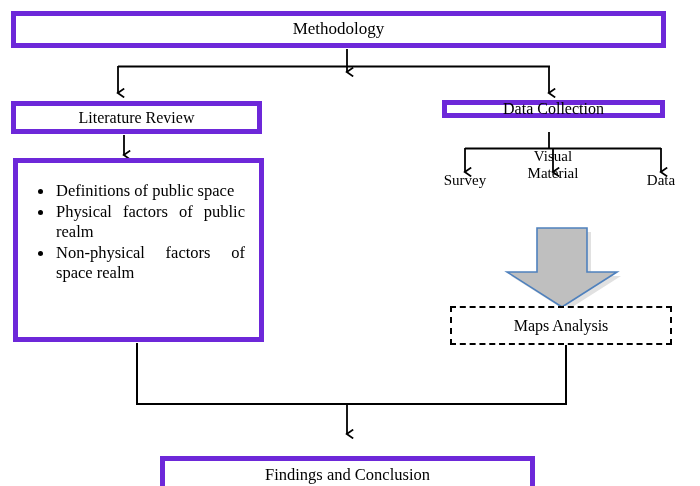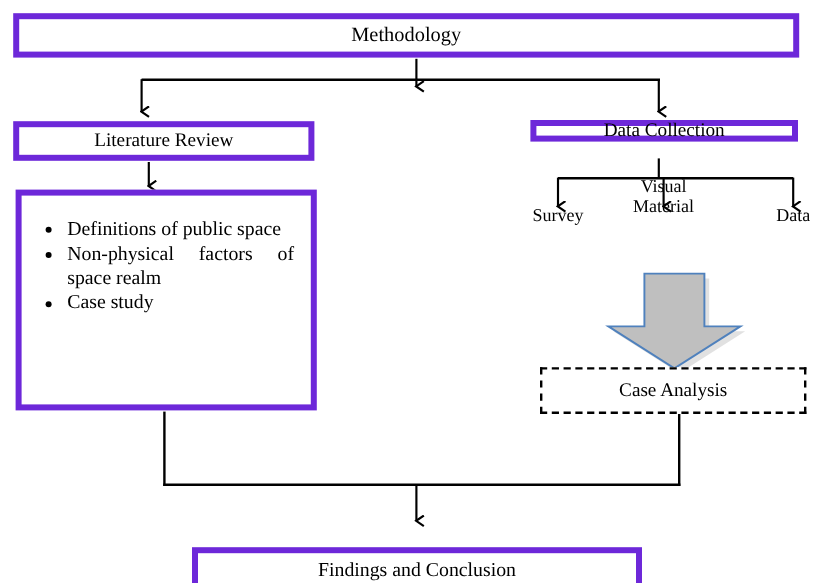--- a/index.html
+++ b/index.html
@@ -142,43 +142,41 @@
     <span>Methodology</span>
   </div>
 
   <div class="node" id="literature-review">
     <span>Literature Review</span>
   </div>
 
   <div class="node" id="lit-list">
     <ul>
       <li><i>Definitions of public space</i></li>
+      <li><i>Physical factors of public realm</i></li>
       <li><i>Non-physical factors of space realm</i></li>
-      <li>
-          <span>Case study</span>
-        </li>
     </ul>
   </div>
 
   <div class="node" id="data-collection">
     <span>Data Collection</span>
   </div>
 
   <div class="branch-label" id="label-survey">
     <span>Survey</span>
   </div>
   <div class="branch-label" id="label-visual">
     <span>Visual</span>
     <span>Material</span>
   </div>
   <div class="branch-label" id="label-maps">
     <span>Data</span>
   </div>
 
   <div class="node" id="data-analysis">
-    <span>Case Analysis</span>
+    <span>Maps Analysis</span>
   </div>
 
   <div class="node" id="findings">
     <span>Findings and Conclusion</span>
   </div>
 
 </div>
 
 </body></html>

